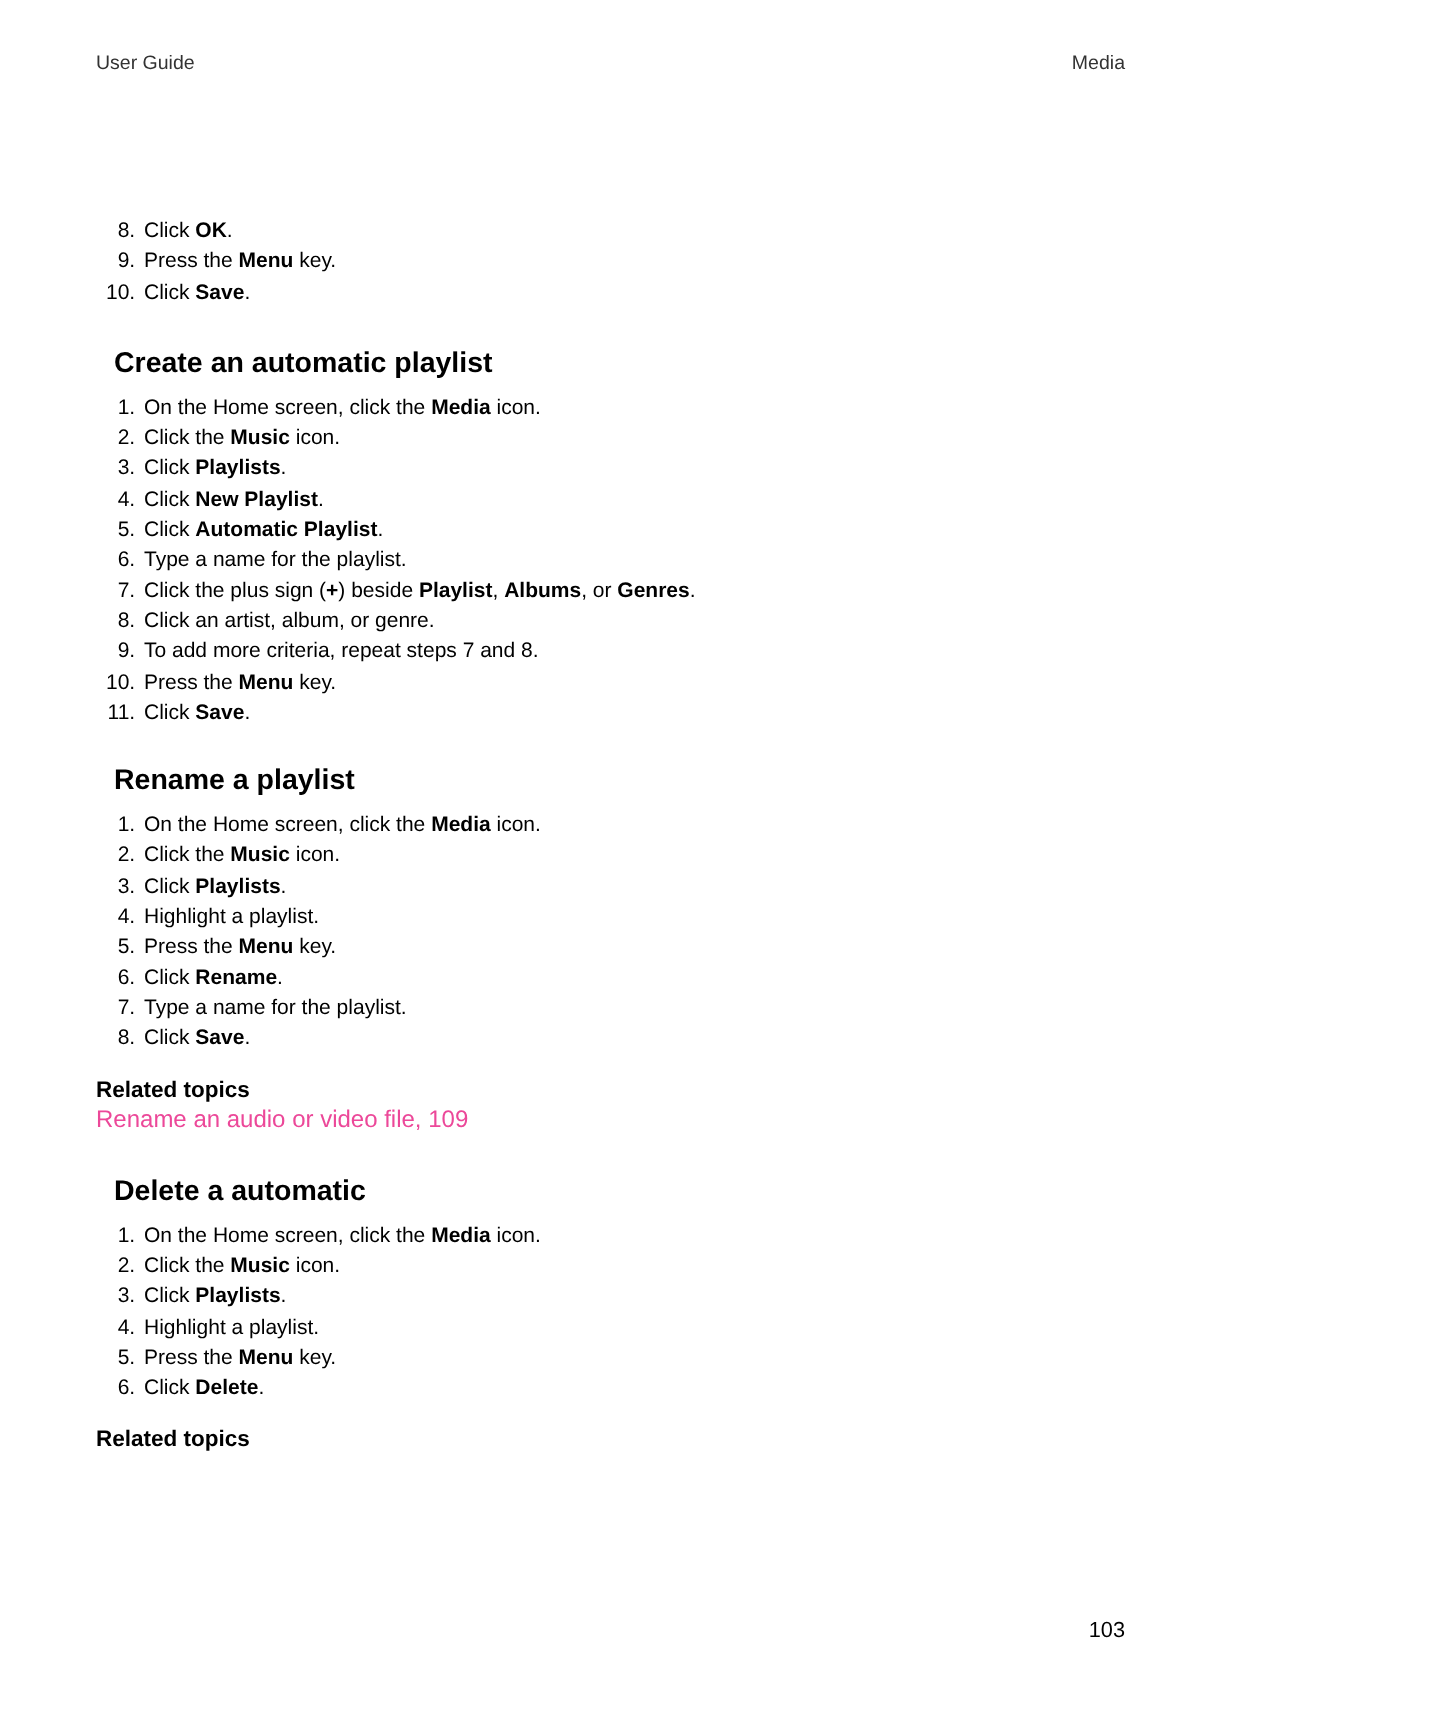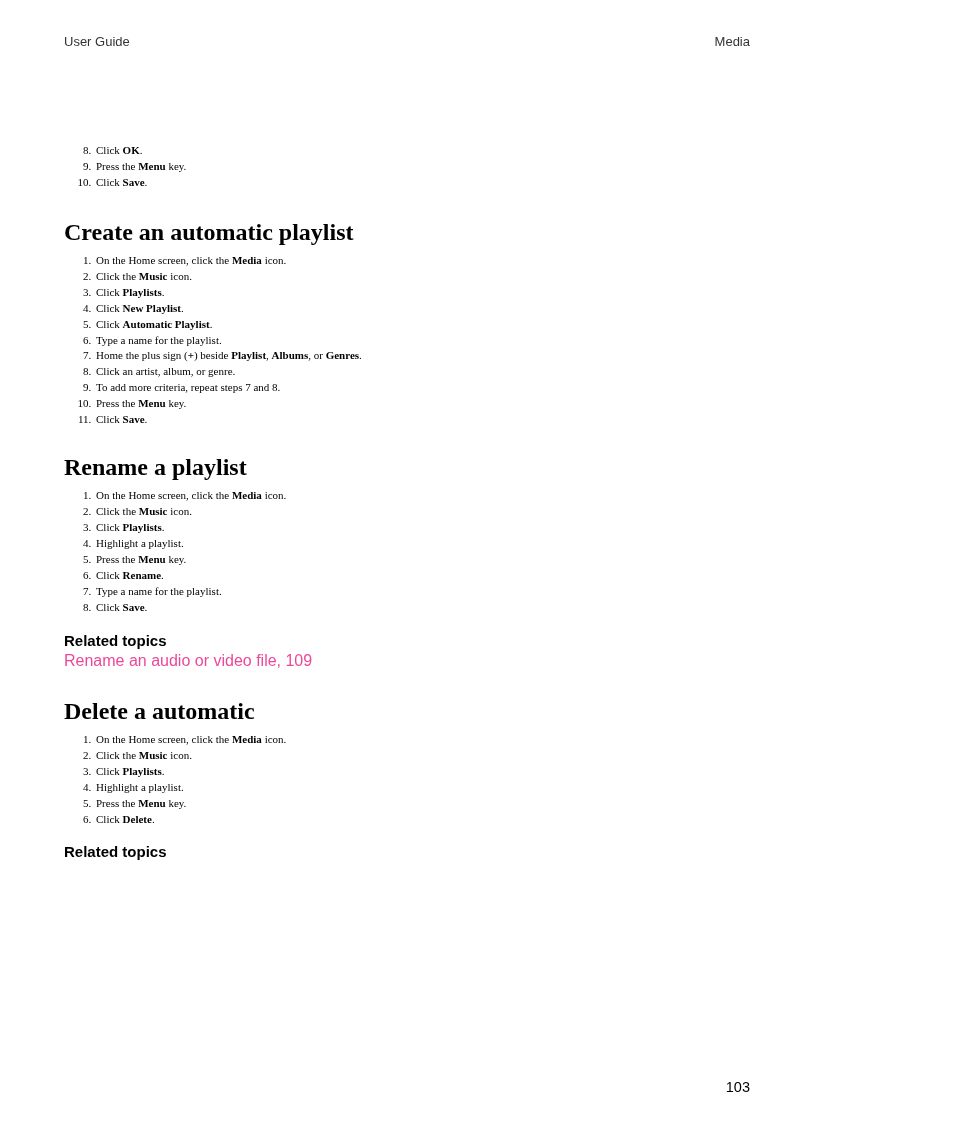--- a/index.html
+++ b/index.html
@@ -19,40 +19,38 @@
   .header {
     display: flex;
     justify-content: space-between;
     font-size: 13px;
     color: #333;
     margin-bottom: 94px;
   }
   ol {
     margin: 0 0 16px 0;
     padding-left: 30px;
-    font-size: 11px;
+    font-size: 14px;
     line-height: 1.45;
     list-style-position: outside;
-    font-family: Liberation Serif, serif;
   }
   ol li {
     padding-left: 2px;
     margin-bottom: 0px;
   }
   ol li::marker {
     font-variant-numeric: lining-nums;
   }
   ol.first {
     margin-bottom: 28px;
   }
   h2 {
-    font-size: 24px;
+    font-size: 19px;
     font-weight: 700;
-    margin: 0 0 7px 0;
-    font-family: Liberation Serif, serif;
+    margin: 0 0 7px 12px;
   }
   .bold { font-weight: 700; }
   p.note {
     font-size: 14.2px;
     margin: 10px 0 28px 0;
   }
   .related-heading {
     font-size: 15px;
     font-weight: 700;
     margin: 10px 0 0 0;
@@ -93,21 +91,21 @@
 
   <div class="section">
     <h2>Create an automatic playlist</h2>
     <ol>
         <li><span>On the Home screen, click the </span><span class="bold">Media</span><span> icon.</span></li>
         <li><span>Click the </span><span class="bold">Music</span><span> icon.</span></li>
         <li><span>Click </span><span class="bold">Playlists</span><span>.</span></li>
         <li><span>Click </span><span class="bold">New Playlist</span><span>.</span></li>
         <li><span>Click </span><span class="bold">Automatic Playlist</span><span>.</span></li>
         <li><span>Type a name for the playlist.</span></li>
-        <li><span>Home the plus sign (</span><span class="bold">+</span><span>) beside </span><span class="bold">Playlist</span><span>, </span><span class="bold">Albums</span><span>, or </span><span class="bold">Genres</span><span>.</span></li>
+        <li><span>Click the plus sign (</span><span class="bold">+</span><span>) beside </span><span class="bold">Playlist</span><span>, </span><span class="bold">Albums</span><span>, or </span><span class="bold">Genres</span><span>.</span></li>
         <li><span>Click an artist, album, or genre.</span></li>
         <li><span>To add more criteria, repeat steps 7 and 8.</span></li>
         <li><span>Press the </span><span class="bold">Menu</span><span> key.</span></li>
         <li><span>Click </span><span class="bold">Save</span><span>.</span></li>
       </ol>
   </div>
 
   <div class="section">
     <h2>Rename a playlist</h2>
     <ol>

